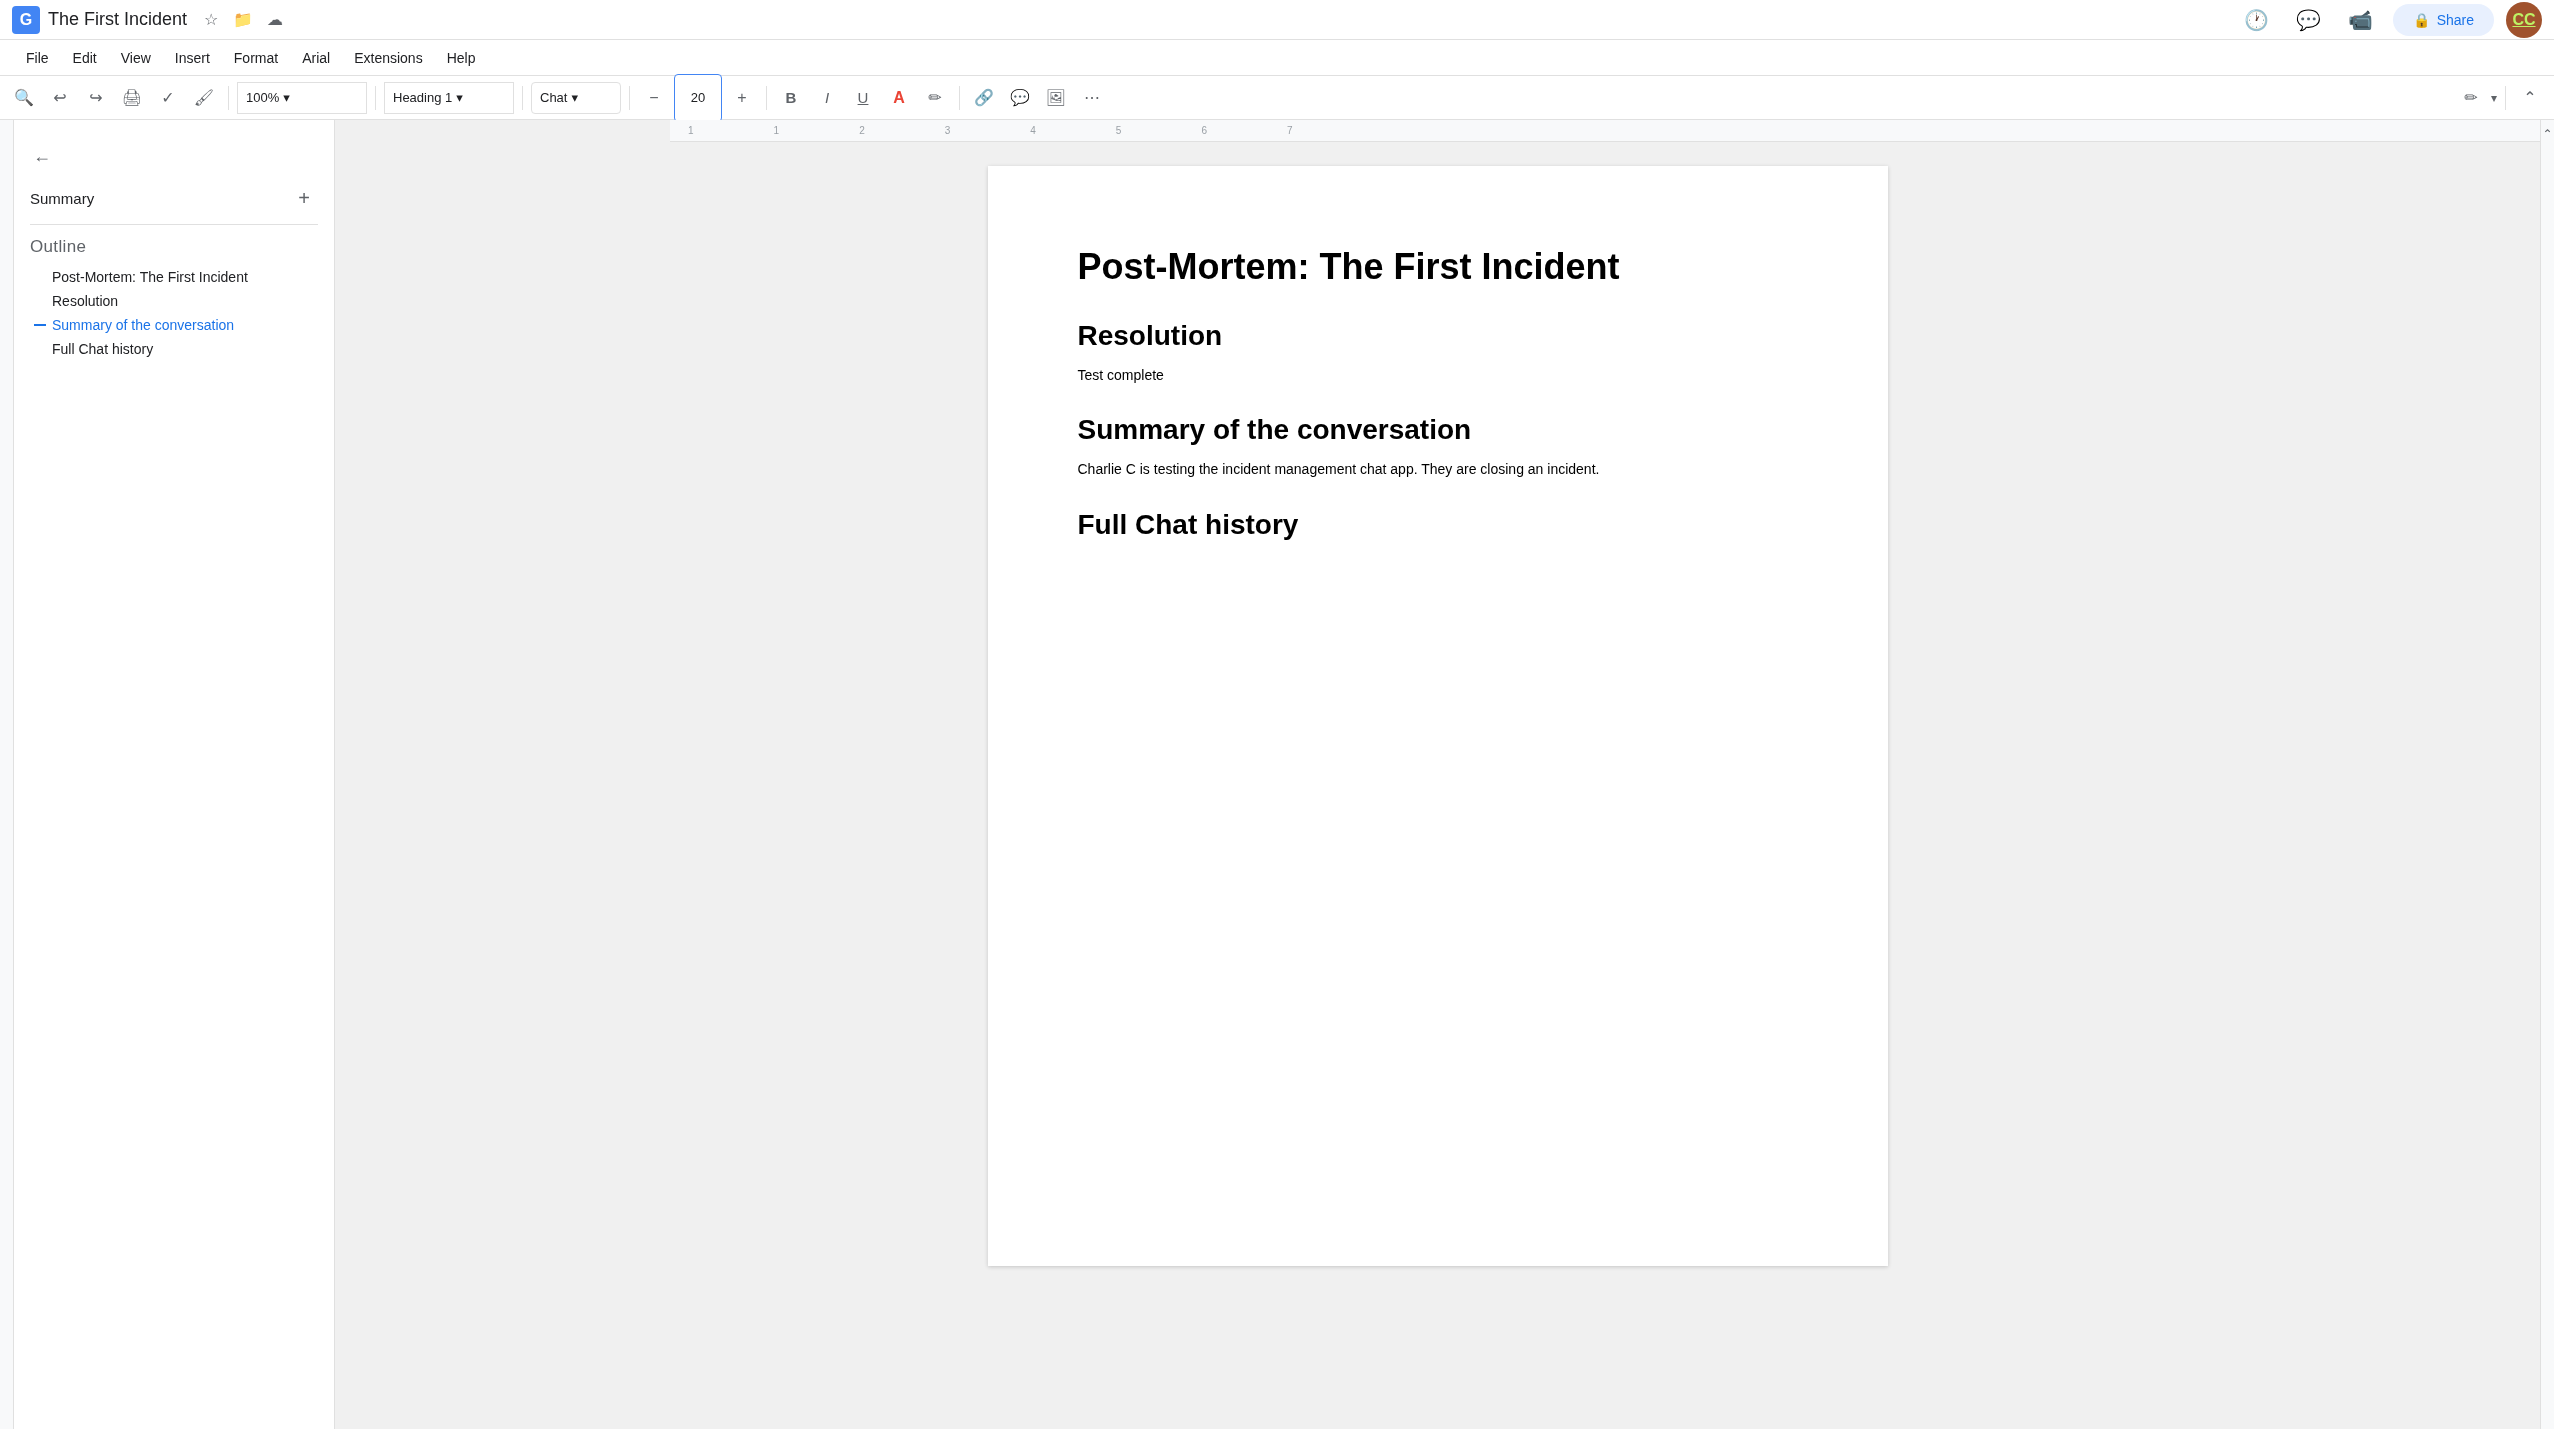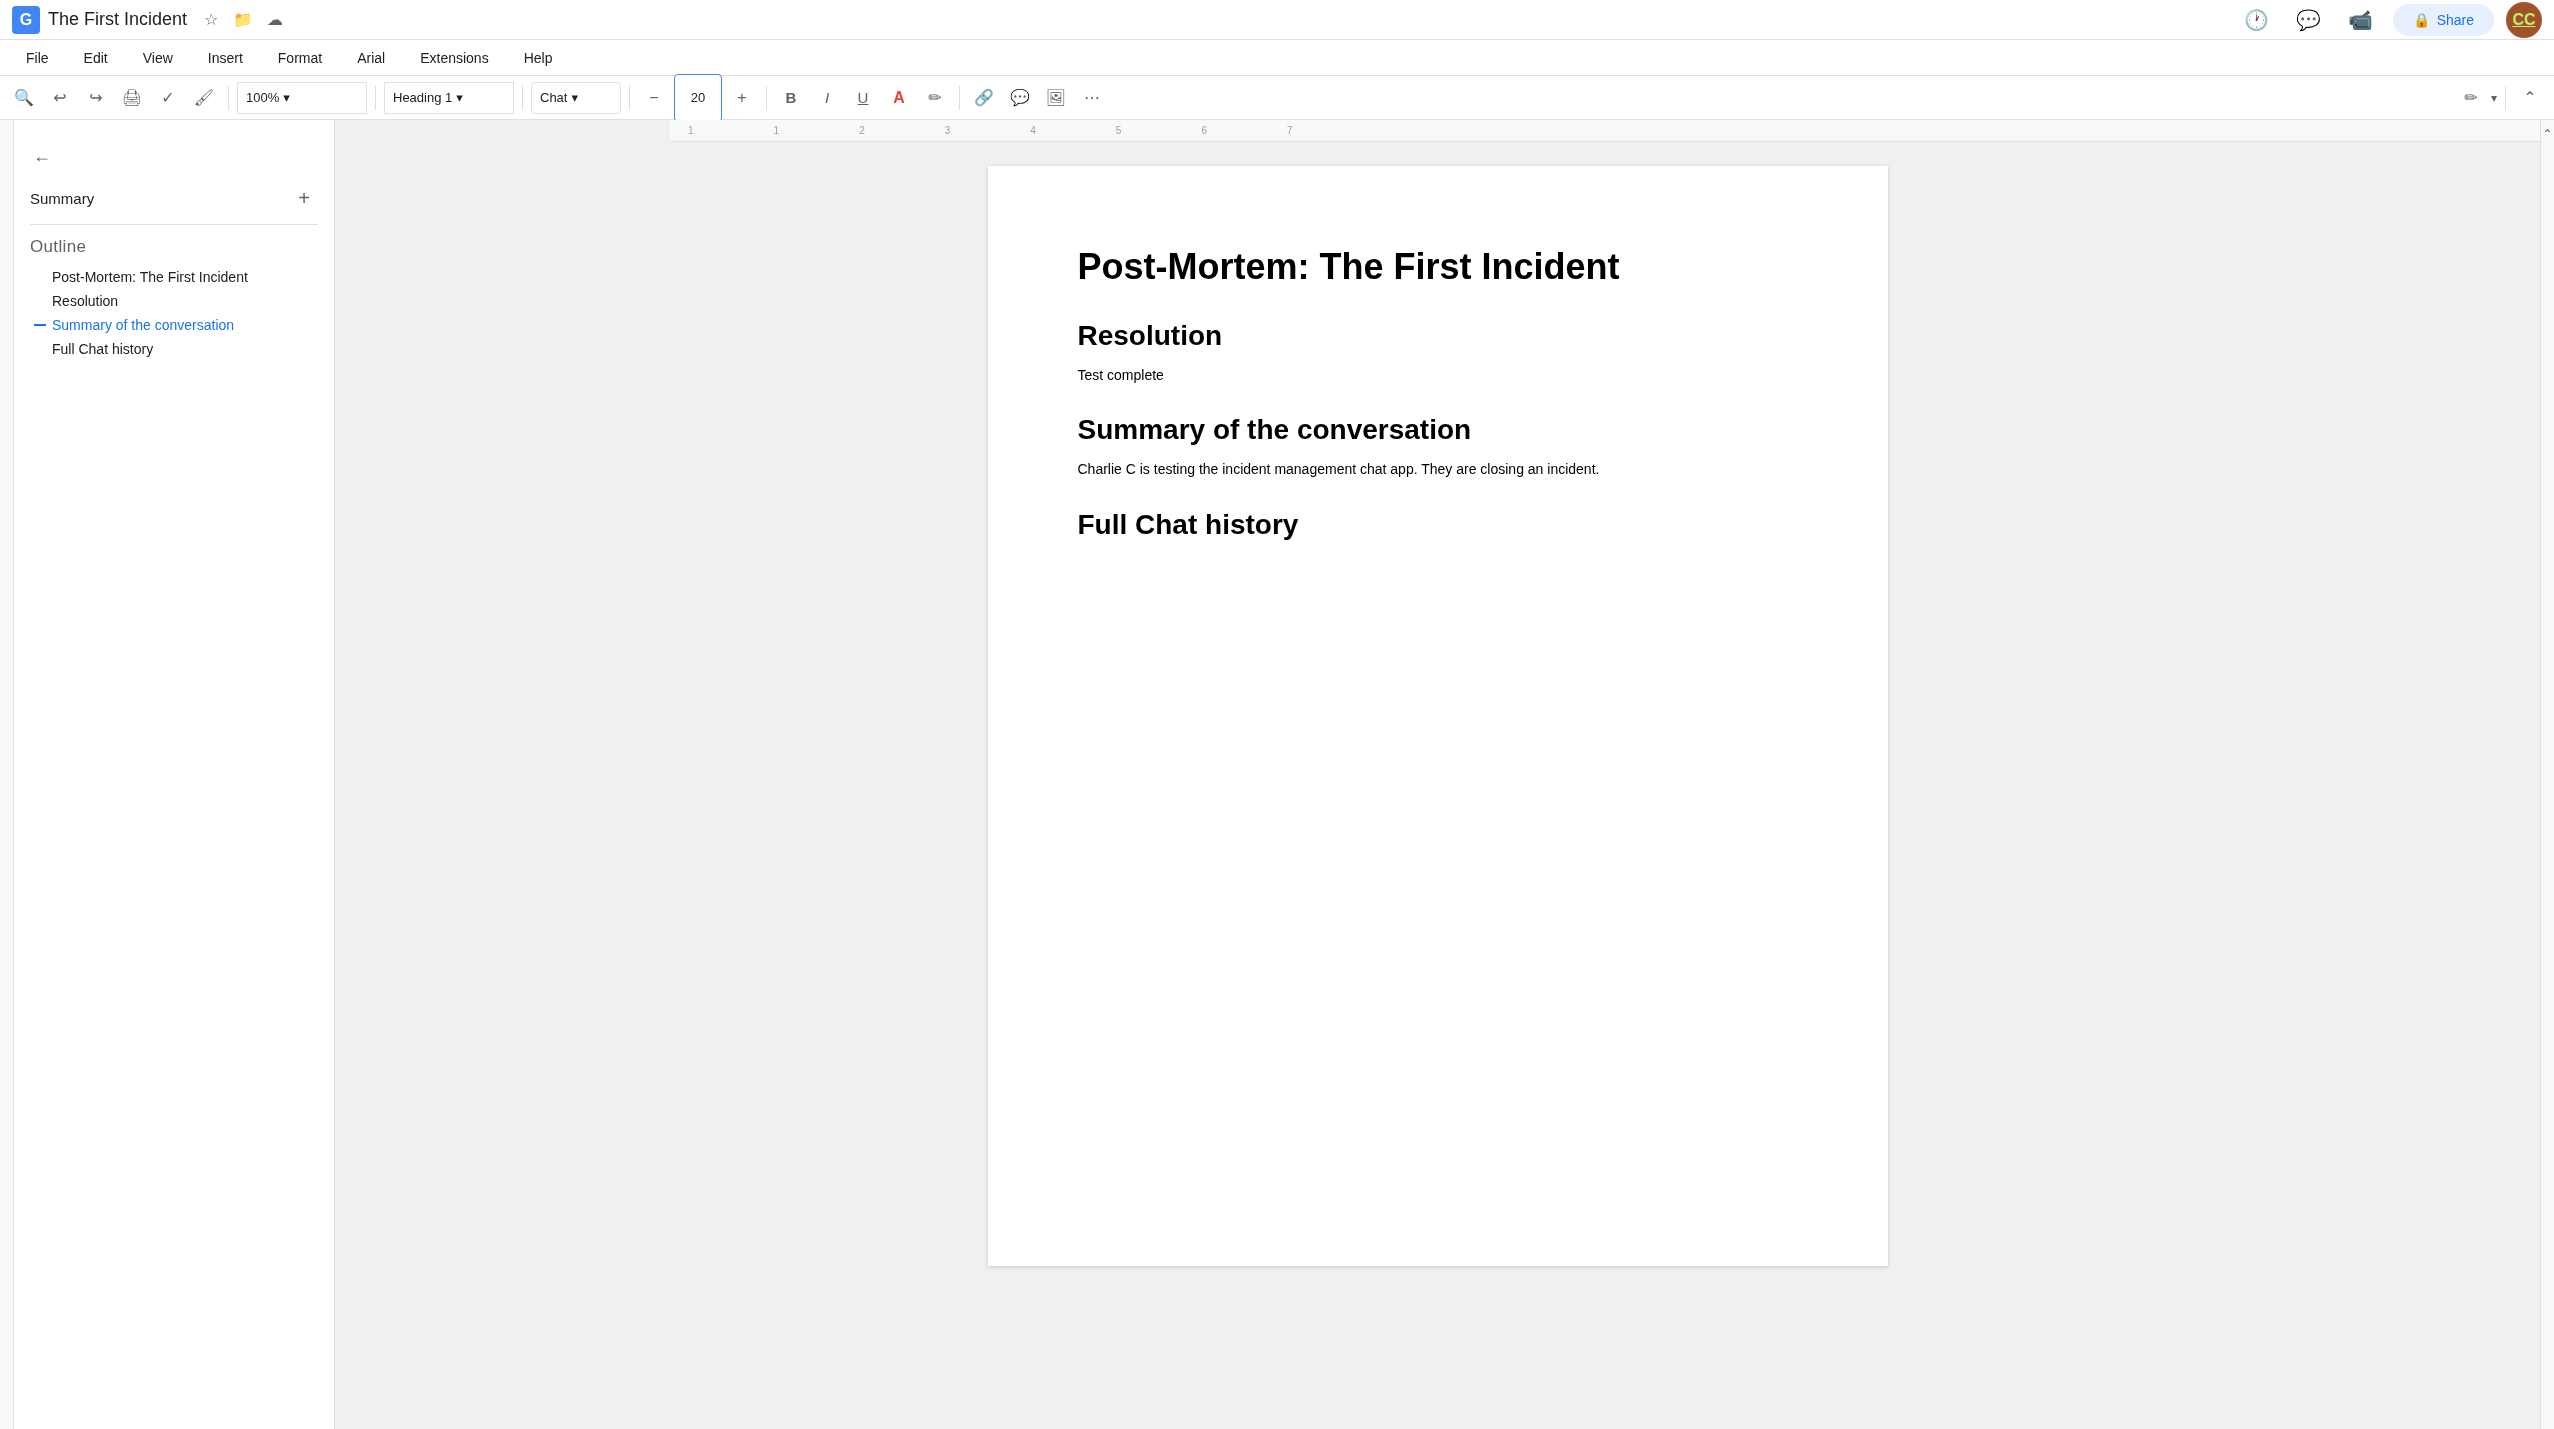--- a/index.html
+++ b/index.html
@@ -70,21 +70,21 @@
       text-decoration: underline;
     }
 
     
     .menu-bar {
       background: #fff;
       height: 36px;
       display: flex;
       align-items: center;
       padding: 0 16px;
-      gap: 15px;
+      gap: 4px;
       border-bottom: 1px solid #e0e0e0;
     }
     .menu-item {
       padding: 4px 10px;
       font-size: 14px;
       color: #202124;
       cursor: pointer;
       border-radius: 4px;
     }
 

